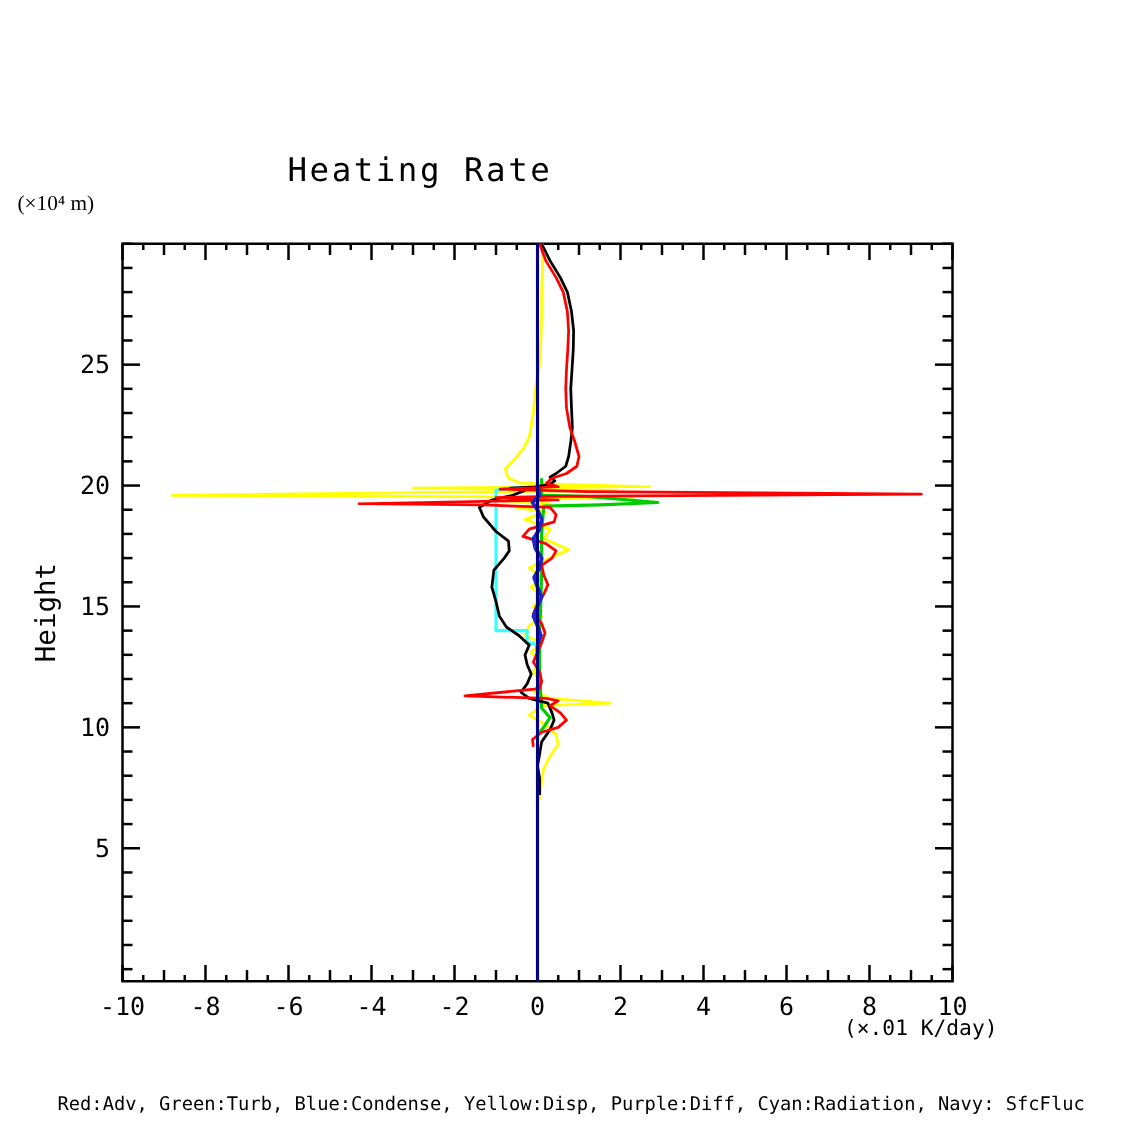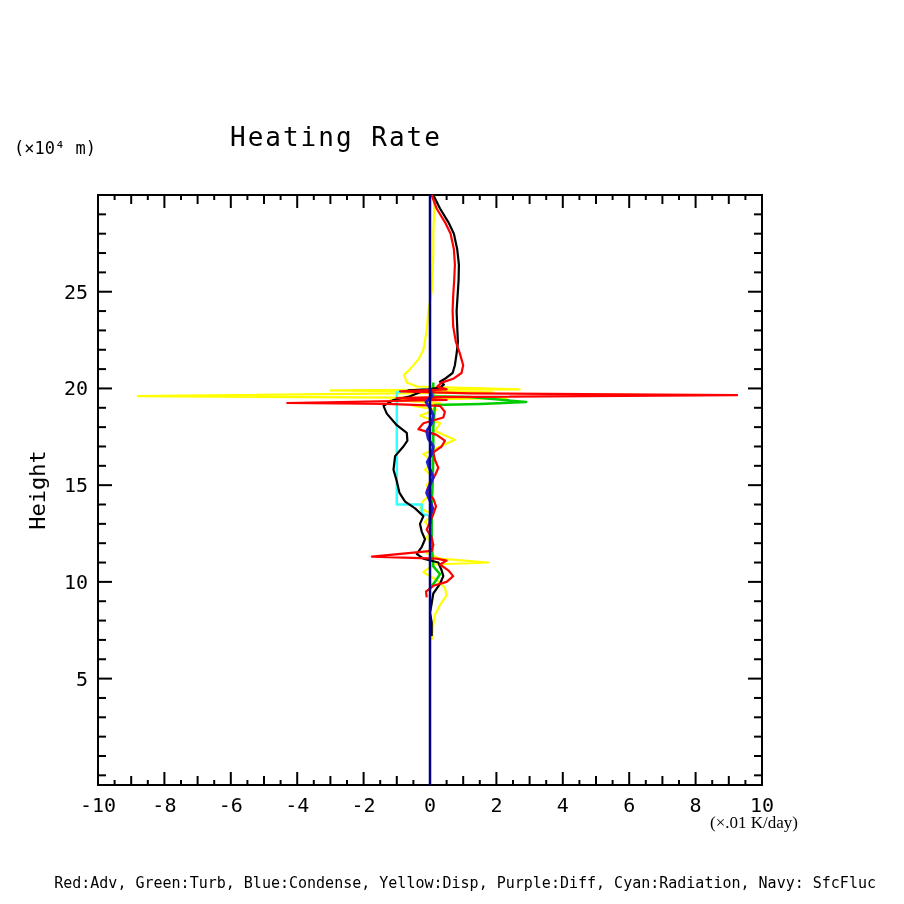--- a/index.html
+++ b/index.html
@@ -7,32 +7,32 @@
     width:904px;height:904px;background:#ffffff;position:relative;
     font-family:"DejaVu Sans Mono",monospace;color:#000;
     overflow:hidden;
   }
   .abs{position:absolute;}
   .chart-title{
     left:230px;top:122px;width:400px;
     font-size:26px;letter-spacing:2px;font-weight:normal;white-space:nowrap;
   }
   .y-unit{
-    left:14px;top:138px;font-size:17px;white-space:nowrap;
+    left:14px;top:153px;font-size:17px;white-space:nowrap;font-family:Liberation Serif, serif;
   }
   .y-label{
     left:-27px;top:477px;width:130px;height:26px;text-align:center;
     font-size:22px;transform:rotate(-90deg);white-space:nowrap;
   }
   .x-unit{
     left:658px;top:813px;width:140px;text-align:right;
-    font-size:17px;white-space:nowrap;font-family:Liberation Serif, serif;
+    font-size:17px;white-space:nowrap;
   }
   .legend{
-    left:46px;top:874px;width:830px;font-size:15px;white-space:nowrap;text-align:right;
+    left:46px;top:874px;width:830px;font-size:15px;white-space:nowrap;
   }
   svg text{
     font-family:"DejaVu Sans Mono",monospace;
     font-size:20px;fill:#000;
   }
 </style>
 </head>
 <body>
 
 <div class="abs chart-title">Heating Rate</div>

